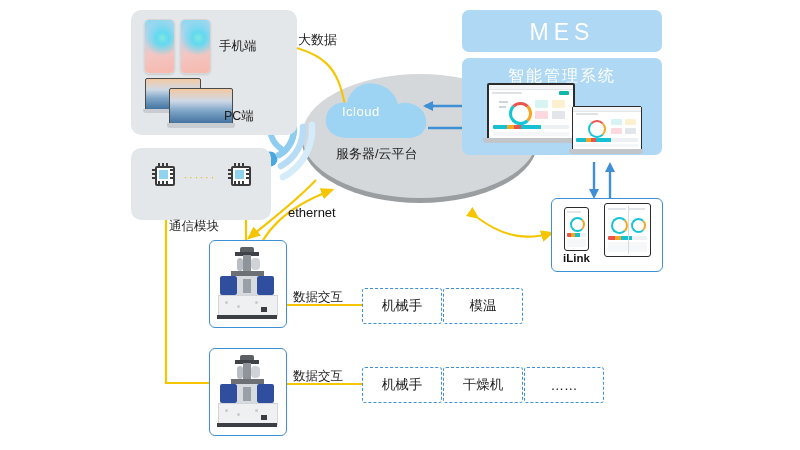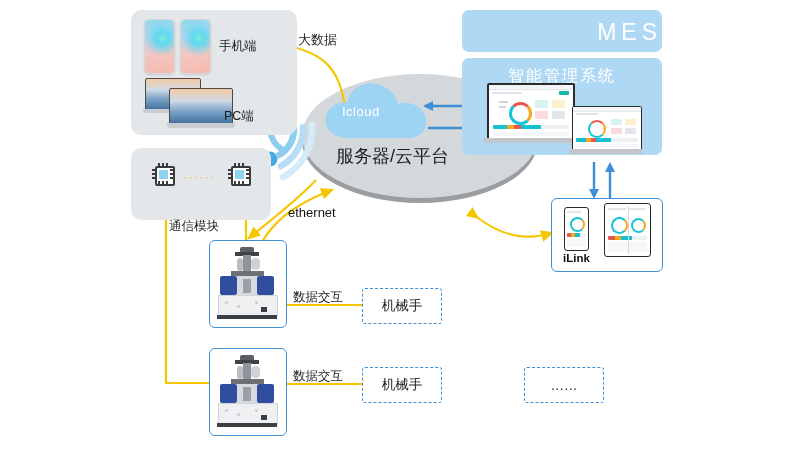--- a/index.html
+++ b/index.html
@@ -193,37 +193,37 @@
     </div>
   </div>
 
   <div class="abs lbl" style="left:169px;top:220px;">通信模块</div>
 
   <svg class="abs" width="130" height="80" style="left:320px;top:76px;">
     <path d="M28,62 C12,62 4,52 6,41 C8,30 19,25 27,27 C30,13 43,5 56,8 C68,10 76,19 78,28
              C90,24 104,31 106,43 C108,55 99,62 88,62 Z" fill="#9dd3f3"></path>
   </svg>
   <div class="abs white-txt cloud-txt" style="left:342px;top:104px;">Icloud</div>
-  <div class="abs lbl" style="left:336px;top:147px;font-size:18px;">服务器/云平台</div>
+  <div class="abs lbl" style="left:336px;top:147px;font-size:13px;">服务器/云平台</div>
 
   <div class="abs lbl" style="left:298px;top:33px;font-size:13px;">大数据</div>
   <div class="abs eth-txt" style="left:288px;top:205px;">ethernet</div>
 
   <svg class="abs" width="56" height="42" style="left:420px;top:97px;">
     <g stroke="#3f8fd6" stroke-width="2.6" fill="none">
       <path d="M48,9 L6,9" marker-end=""></path>
       <path d="M14,9 L5,9"></path>
       <path d="M8,31 L50,31"></path>
     </g>
     <path d="M3,9 L13,4 L13,14 Z" fill="#3f8fd6"></path>
     <path d="M53,31 L43,26 L43,36 Z" fill="#3f8fd6"></path>
   </svg>
 
   <div class="abs blue-panel" style="left:462px;top:10px;width:200px;height:42px;">
-    <div class="white-txt mes-txt abs" style="left:0;top:9px;width:200px;text-align:right;">MES</div>
+    <div class="white-txt mes-txt abs" style="left:0;top:9px;width:200px;text-align:center;">MES</div>
   </div>
 
   <div class="abs blue-panel" style="left:462px;top:58px;width:200px;height:97px;">
     <div class="white-txt sys-txt abs" style="left:0;top:8px;width:200px;text-align:center;">智能管理系统</div>
   </div>
 
   <div class="abs" style="left:483px;top:83px;width:92px;height:64px;">
     <div class="abs dash" style="left:4px;top:0;width:84px;height:55px;border:2px solid #2b2b2b;border-radius:2px;">
       <div class="dash-top"></div>
       <div class="abs" style="left:3px;top:7px;width:30px;height:2px;background:#dfe3e8;"></div>
@@ -349,22 +349,28 @@
       <div class="m-part" style="left:40px;top:56px;width:3px;height:3px;border-radius:50%;background:#c7ccd1;"></div>
       <div class="m-part" style="left:46px;top:62px;width:6px;height:5px;background:#3a3d41;"></div>
       <div class="m-part" style="left:2px;top:70px;width:60px;height:4px;background:#3b3e42;"></div>
     </div>
   </div>
 
   <div class="abs lbl" style="left:293px;top:291px;font-size:12.5px;">数据交互</div>
   <div class="abs dbox" style="left:362px;top:288px;width:78px;height:34px;">
     <span>机械手</span>
   </div>
+  <div class="abs dbox" style="left:443px;top:288px;width:78px;height:34px;">
+    <span>模温</span>
+  </div>
 
   <div class="abs lbl" style="left:293px;top:370px;font-size:12.5px;">数据交互</div>
   <div class="abs dbox" style="left:362px;top:367px;width:78px;height:34px;">
     <span>机械手</span>
   </div>
+  <div class="abs dbox" style="left:443px;top:367px;width:78px;height:34px;">
+    <span>干燥机</span>
+  </div>
   <div class="abs dbox" style="left:524px;top:367px;width:78px;height:34px;">
     <span>……</span>
   </div>
 
 </div>
 
 </body></html>

